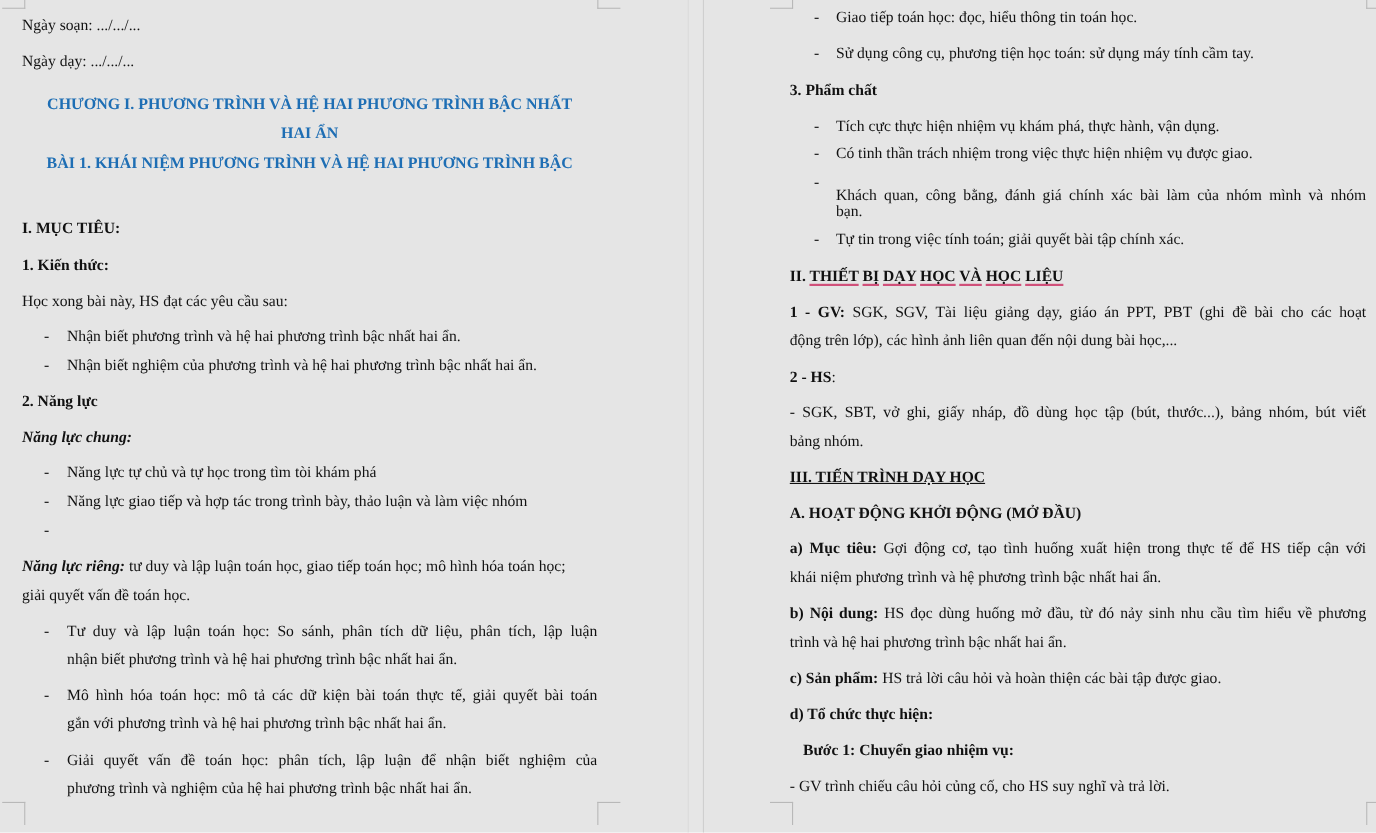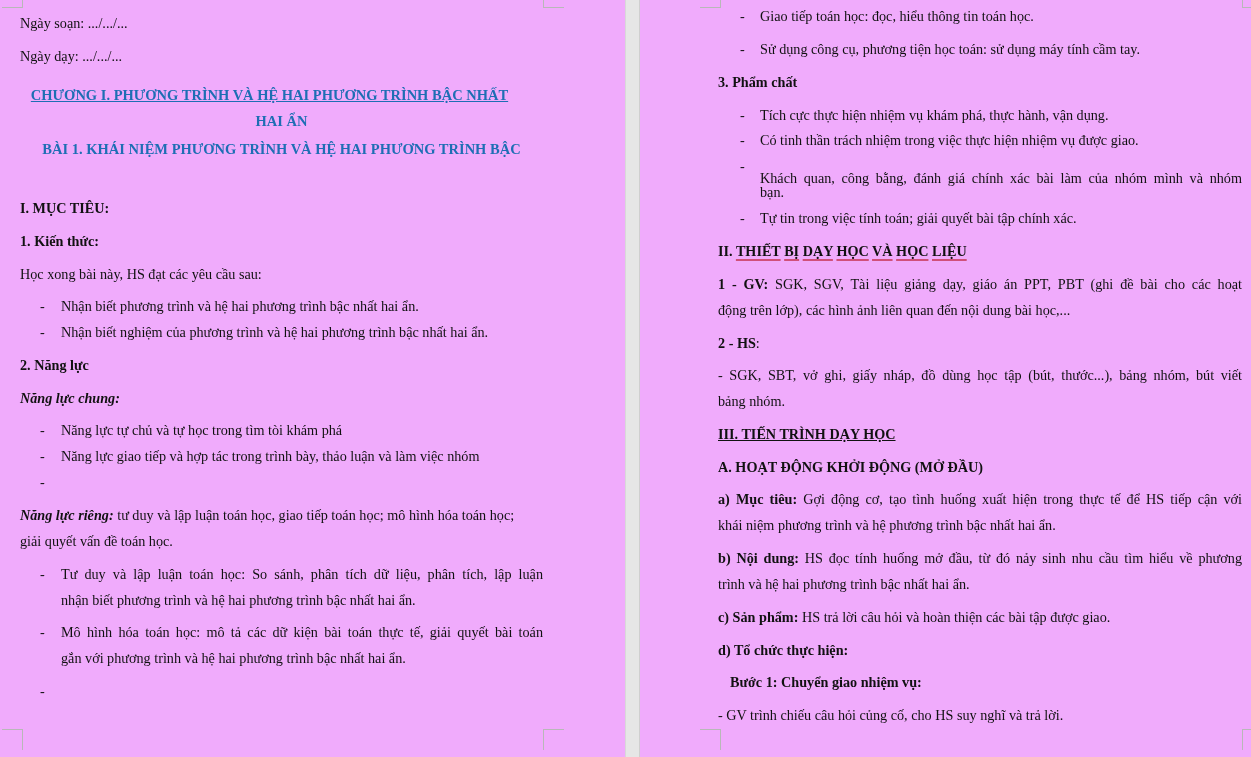--- a/index.html
+++ b/index.html
@@ -15,21 +15,21 @@
     .viewport {
       position: relative;
       width: 1251px;
       height: 757px;
       background: #ffffff;
     }
     .page {
       position: absolute;
       top: 0;
       height: 757px;
-      background: #f0abfc;
+      background: #e5e5e5;
       overflow: hidden;
     }
     .page-left { left: 0; width: 625px; }
     .page-right { left: 640px; width: 611px; }
     .gutter {
       position: absolute;
       top: 0;
       left: 625px;
       width: 15px;
       height: 757px;
@@ -85,21 +85,21 @@
 
   <div class="page page-left">
     <div class="corner c-tl" style="left:2px; top:-13px;"></div>
     <div class="corner c-tr" style="left:543px; top:-13px;"></div>
     <div class="corner c-bl" style="left:2px; top:729px;"></div>
     <div class="corner c-br" style="left:543px; top:729px;"></div>
 
     <div class="line" style="left:20px; top:14px;">Ngày soạn: .../.../...</div>
     <div class="line" style="left:20px; top:47px;">Ngày dạy: .../.../...</div>
 
-    <div class="line title" style="left:8px; width:523px; top:86px;text-decoration:underline;">CHƯƠNG I. PHƯƠNG TRÌNH VÀ HỆ HAI PHƯƠNG TRÌNH BẬC NHẤT</div>
+    <div class="line title" style="left:20px; width:523px; top:86px;">CHƯƠNG I. PHƯƠNG TRÌNH VÀ HỆ HAI PHƯƠNG TRÌNH BẬC NHẤT</div>
     <div class="line title" style="left:20px; width:523px; top:112px;">HAI ẨN</div>
     <div class="line title" style="left:20px; width:523px; top:140px;">BÀI 1. KHÁI NIỆM PHƯƠNG TRÌNH VÀ HỆ HAI PHƯƠNG TRÌNH BẬC</div>
 
     <div class="line b" style="left:20px; top:199px;">I. MỤC TIÊU:</div>
     <div class="line b" style="left:20px; top:232px;">1. Kiến thức:</div>
     <div class="line" style="left:20px; top:265px;">Học xong bài này, HS đạt các yêu cầu sau:</div>
 
     <div class="line dash" style="left:40px; top:297px;">-</div>
     <div class="line" style="left:61px; top:297px;">Nhận biết phương trình và hệ hai phương trình bậc nhất hai ẩn.</div>
     <div class="line dash" style="left:40px; top:323px;">-</div>
@@ -121,20 +121,22 @@
 
     <div class="line dash" style="left:40px; top:565px;">-</div>
     <div class="line justify" style="left:61px; width:482px; top:565px;">Tư duy và lập luận toán học: So sánh, phân tích dữ liệu, phân tích, lập luận</div>
     <div class="line" style="left:61px; top:591px;">nhận biết phương trình và hệ hai phương trình bậc nhất hai ẩn.</div>
 
     <div class="line dash" style="left:40px; top:623px;">-</div>
     <div class="line justify" style="left:61px; width:482px; top:623px;">Mô hình hóa toán học: mô tả các dữ kiện bài toán thực tế, giải quyết bài toán</div>
     <div class="line" style="left:61px; top:649px;">gắn với phương trình và hệ hai phương trình bậc nhất hai ẩn.</div>
 
     <div class="line dash" style="left:40px; top:682px;">-</div>
+    <div class="line justify" style="left:61px; width:482px; top:682px;">Giải quyết vấn đề toán học: phân tích, lập luận để nhận biết nghiệm của</div>
+    <div class="line" style="left:61px; top:708px;">phương trình và nghiệm của hệ hai phương trình bậc nhất hai ẩn.</div>
   </div>
 
   <div class="gutter"></div>
 
   <div class="page page-right">
     <div class="corner c-tl" style="left:60px; top:-13px;"></div>
     <div class="corner c-tr" style="left:602px; top:-13px;"></div>
     <div class="corner c-bl" style="left:60px; top:729px;"></div>
     <div class="corner c-br" style="left:602px; top:729px;"></div>
 
@@ -172,21 +174,21 @@
 
     <div class="line b" style="left:78px; top:425px;text-decoration:underline;">III. TIẾN TRÌNH DẠY HỌC</div>
     <div class="line b" style="left:78px; top:458px;">A. HOẠT ĐỘNG KHỞI ĐỘNG (MỞ ĐẦU)</div>
 
     <div class="line justify" style="left:78px; width:524px; top:490px;">
       <span class="b">a) Mục tiêu:</span><span> Gợi động cơ, tạo tình huống xuất hiện trong thực tế để HS tiếp cận với</span>
     </div>
     <div class="line" style="left:78px; top:516px;">khái niệm phương trình và hệ phương trình bậc nhất hai ẩn.</div>
 
     <div class="line justify" style="left:78px; width:524px; top:549px;">
-      <span class="b">b) Nội dung:</span><span> HS đọc tính huống mở đầu, từ đó nảy sinh nhu cầu tìm hiểu về phương</span>
+      <span class="b">b) Nội dung:</span><span> HS đọc dùng huống mở đầu, từ đó nảy sinh nhu cầu tìm hiểu về phương</span>
     </div>
     <div class="line" style="left:78px; top:575px;">trình và hệ hai phương trình bậc nhất hai ẩn.</div>
 
     <div class="line" style="left:78px; top:608px;">
       <span class="b">c) Sản phẩm:</span><span> HS trả lời câu hỏi và hoàn thiện các bài tập được giao.</span>
     </div>
 
     <div class="line b" style="left:78px; top:641px;">d) Tổ chức thực hiện:</div>
     <div class="line b" style="left:90px; top:673px;">Bước 1: Chuyển giao nhiệm vụ:</div>
     <div class="line" style="left:78px; top:706px;">- GV trình chiếu câu hỏi củng cố, cho HS suy nghĩ và trả lời.</div>

